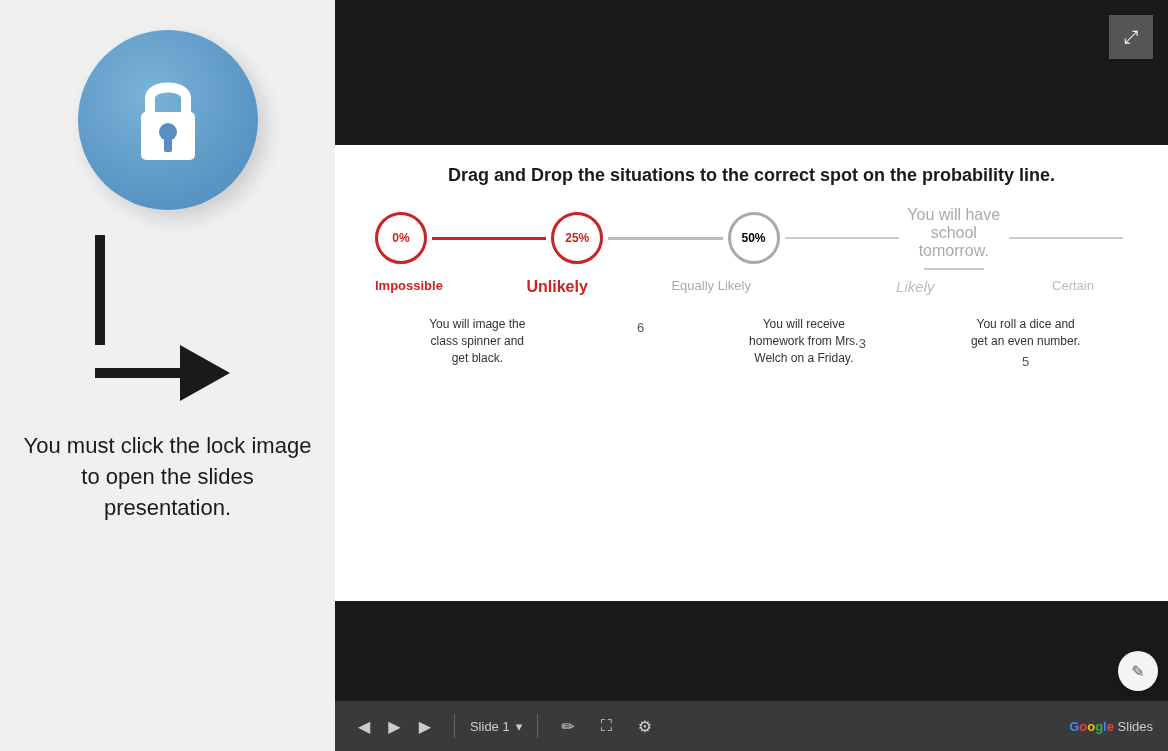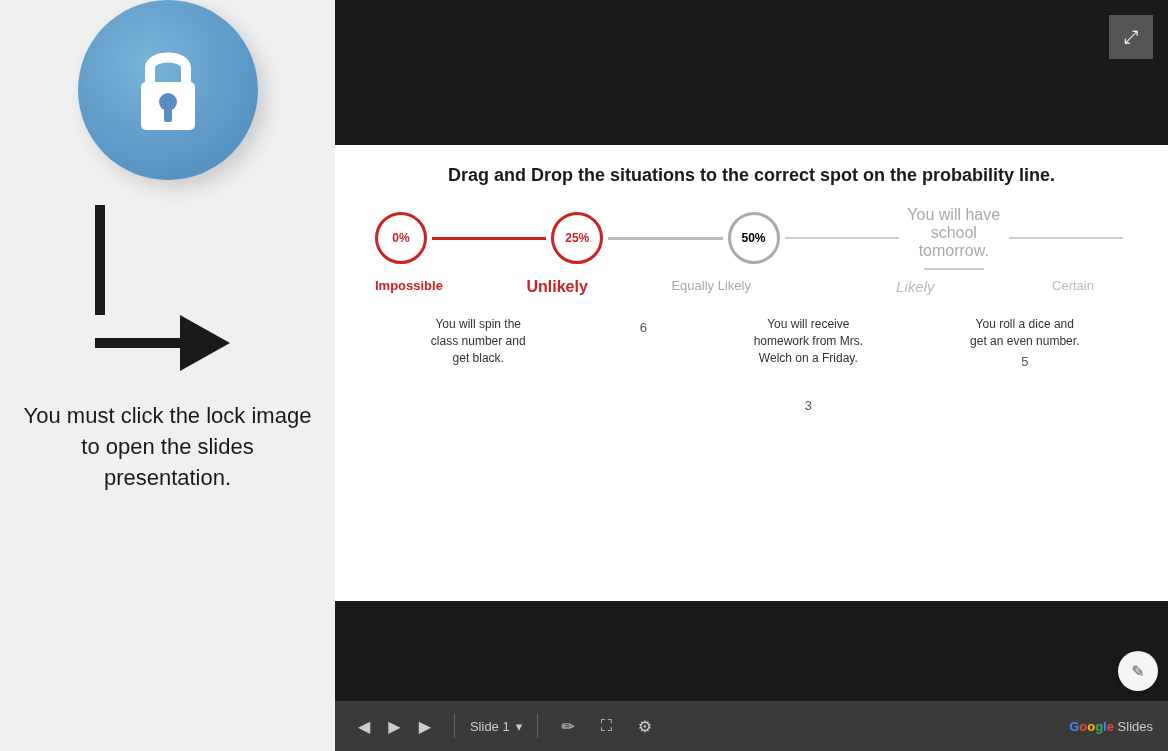--- a/index.html
+++ b/index.html
@@ -13,20 +13,21 @@
     }
 
     
     .left-panel {
       width: 335px;
       min-width: 335px;
       background: #f0f0f0;
       display: flex;
       flex-direction: column;
       align-items: center;
+      padding-top: 30px;
       position: relative;
     }
 
     .lock-circle {
       width: 180px;
       height: 180px;
       border-radius: 50%;
       background: radial-gradient(circle at 40% 35%, #7ab3d8, #4a87bb);
       display: flex;
       align-items: center;
@@ -422,28 +423,28 @@
       <div style="flex:1;"></div>
       <div class="label-equally">Equally Likely</div>
       <div style="flex:1;"></div>
       <div class="label-likely">Likely</div>
       <div style="flex:1;"></div>
       <div class="label-certain">Certain</div>
     </div>
 
     <div class="situations-row">
       <div style="display:flex; flex-direction:column; align-items:center; max-width:110px;">
-        <div class="situation-item">You will spin the class number and get black.</div>
+        <div class="situation-item">You will image the class spinner and get black.</div>
       </div>
 
       <div style="display:flex; flex-direction:column; align-items:center;">
         <div class="situation-number">6</div>
       </div>
 
-      <div style="display:flex; flex-direction:column; align-items:center; max-width:120px;gap:28px;">
+      <div style="display:flex; flex-direction:row; align-items:center; max-width:120px;">
         <div class="situation-item">You will receive homework from Mrs. Welch on a Friday.</div>
         <div class="situation-number">3</div>
       </div>
 
       <div style="display:flex; flex-direction:column; align-items:center; max-width:120px;">
         <div class="situation-item">You roll a dice and get an even number.</div>
         <div class="situation-number">5</div>
       </div>
     </div>
   </div>

